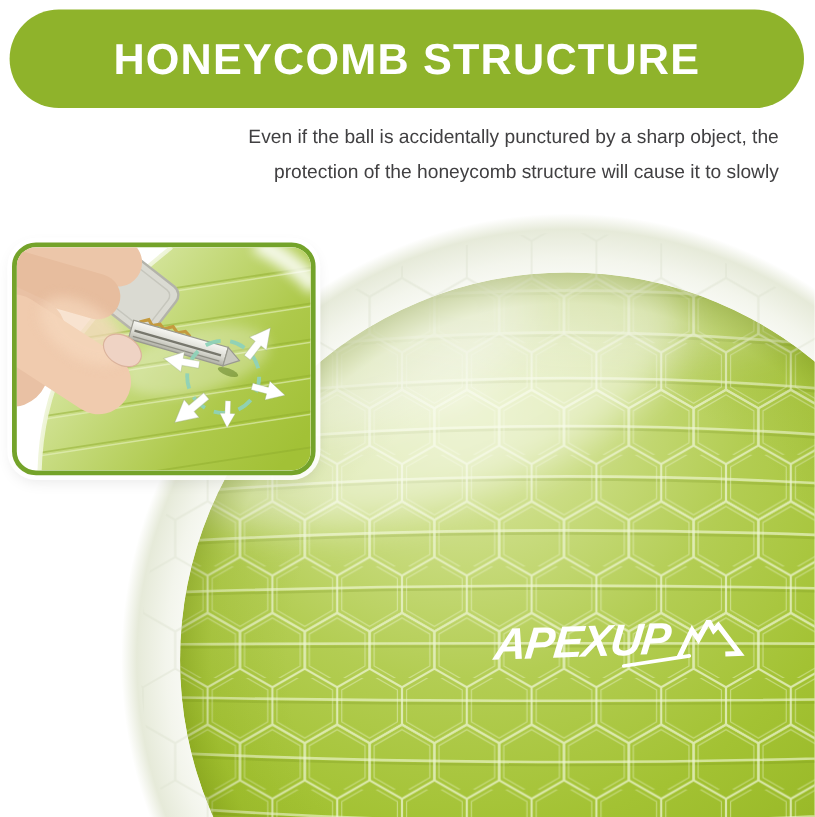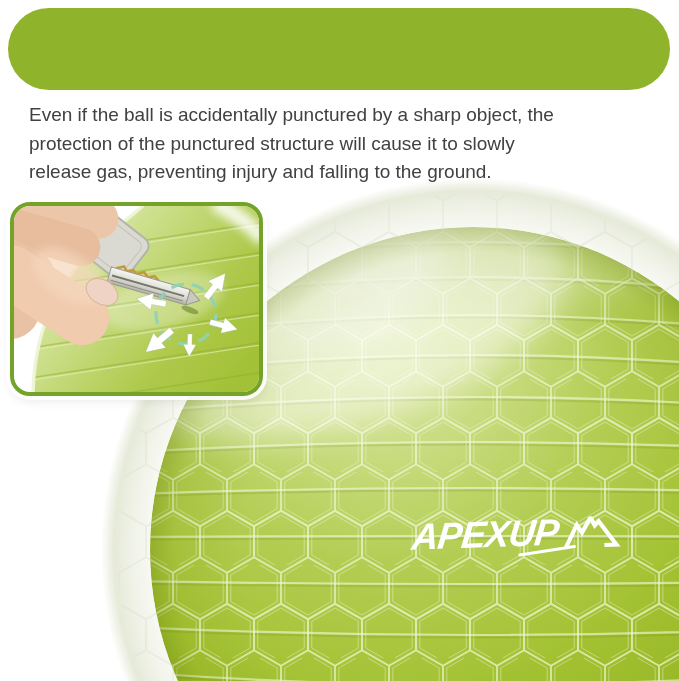--- a/index.html
+++ b/index.html
@@ -7,22 +7,22 @@
           font-family:"Liberation Sans",sans-serif;}
 
   
   .banner{position:absolute;left:8px;top:8px;width:662px;height:82px;border-radius:41px;
           background:#8fb32b;display:flex;flex-direction:column;justify-content:center;
           align-items:center;z-index:5;}
   .banner .line{color:#fff;font-weight:800;font-size:36px;line-height:37px;
           letter-spacing:1px;text-align:center;}
 
   
-  .description{position:absolute;left:29px;top:101px;width:620px;text-align:left;
-          color:#414042;font-size:19px;line-height:28.5px;z-index:5;}
+  .description{position:absolute;left:29px;top:101px;width:620px;text-align:right;
+          color:#414042;font-size:16px;line-height:28.5px;z-index:5;}
   .description span{display:block;}
 
   
   .ball-svg{position:absolute;left:0;top:0;width:679px;height:681px;z-index:1;}
 
   
   .inset{position:absolute;left:10px;top:202px;width:245px;height:186px;
          border:4px solid #74a32a;border-radius:20px;background:#fff;overflow:hidden;
          box-shadow:0 0 0 4px rgba(255,255,255,.9),0 4px 12px rgba(0,0,0,.10);z-index:6;}
   .inset svg{display:block;}
@@ -134,26 +134,26 @@
         <ellipse cx="340" cy="320" rx="235" ry="105" transform="rotate(-16 340 320)" fill="#ffffff" opacity="0.5" filter="url(#blur18)"></ellipse>
         <ellipse cx="300" cy="285" rx="150" ry="70" transform="rotate(-18 300 285)" fill="#ffffff" opacity="0.5" filter="url(#blur18)"></ellipse>
         <ellipse cx="480" cy="255" rx="210" ry="50" fill="#ffffff" opacity="0.25" filter="url(#blur18)"></ellipse>
       </g>
 
       <circle cx="473" cy="550" r="323" fill="url(#vinG)"></circle>
     </g>
   </svg>
 
   <div class="banner">
+    <div class="line">HONEYCOMB STRUCTURE</div>
   </div>
 
   <div class="description">
     <span>Even if the ball is accidentally punctured by a sharp object, the</span>
-    <span>protection of the punctured structure will cause it to slowly</span>
-    <span>release gas, preventing injury and falling to the ground.</span>
+    <span>protection of the honeycomb structure will cause it to slowly</span>
   </div>
 
   <div class="inset">
     <svg width="245" height="186" viewBox="0 0 245 186" aria-hidden="true">
       <defs>
         <linearGradient id="surfG" gradientUnits="userSpaceOnUse" x1="40" y1="20" x2="230" y2="170">
           <stop offset="0" stop-color="#e3eebb"></stop>
             <stop offset="0.35" stop-color="#c8dc82"></stop>
           <stop offset="0.7" stop-color="#aec94b"></stop>
             <stop offset="1" stop-color="#a2c136"></stop>

